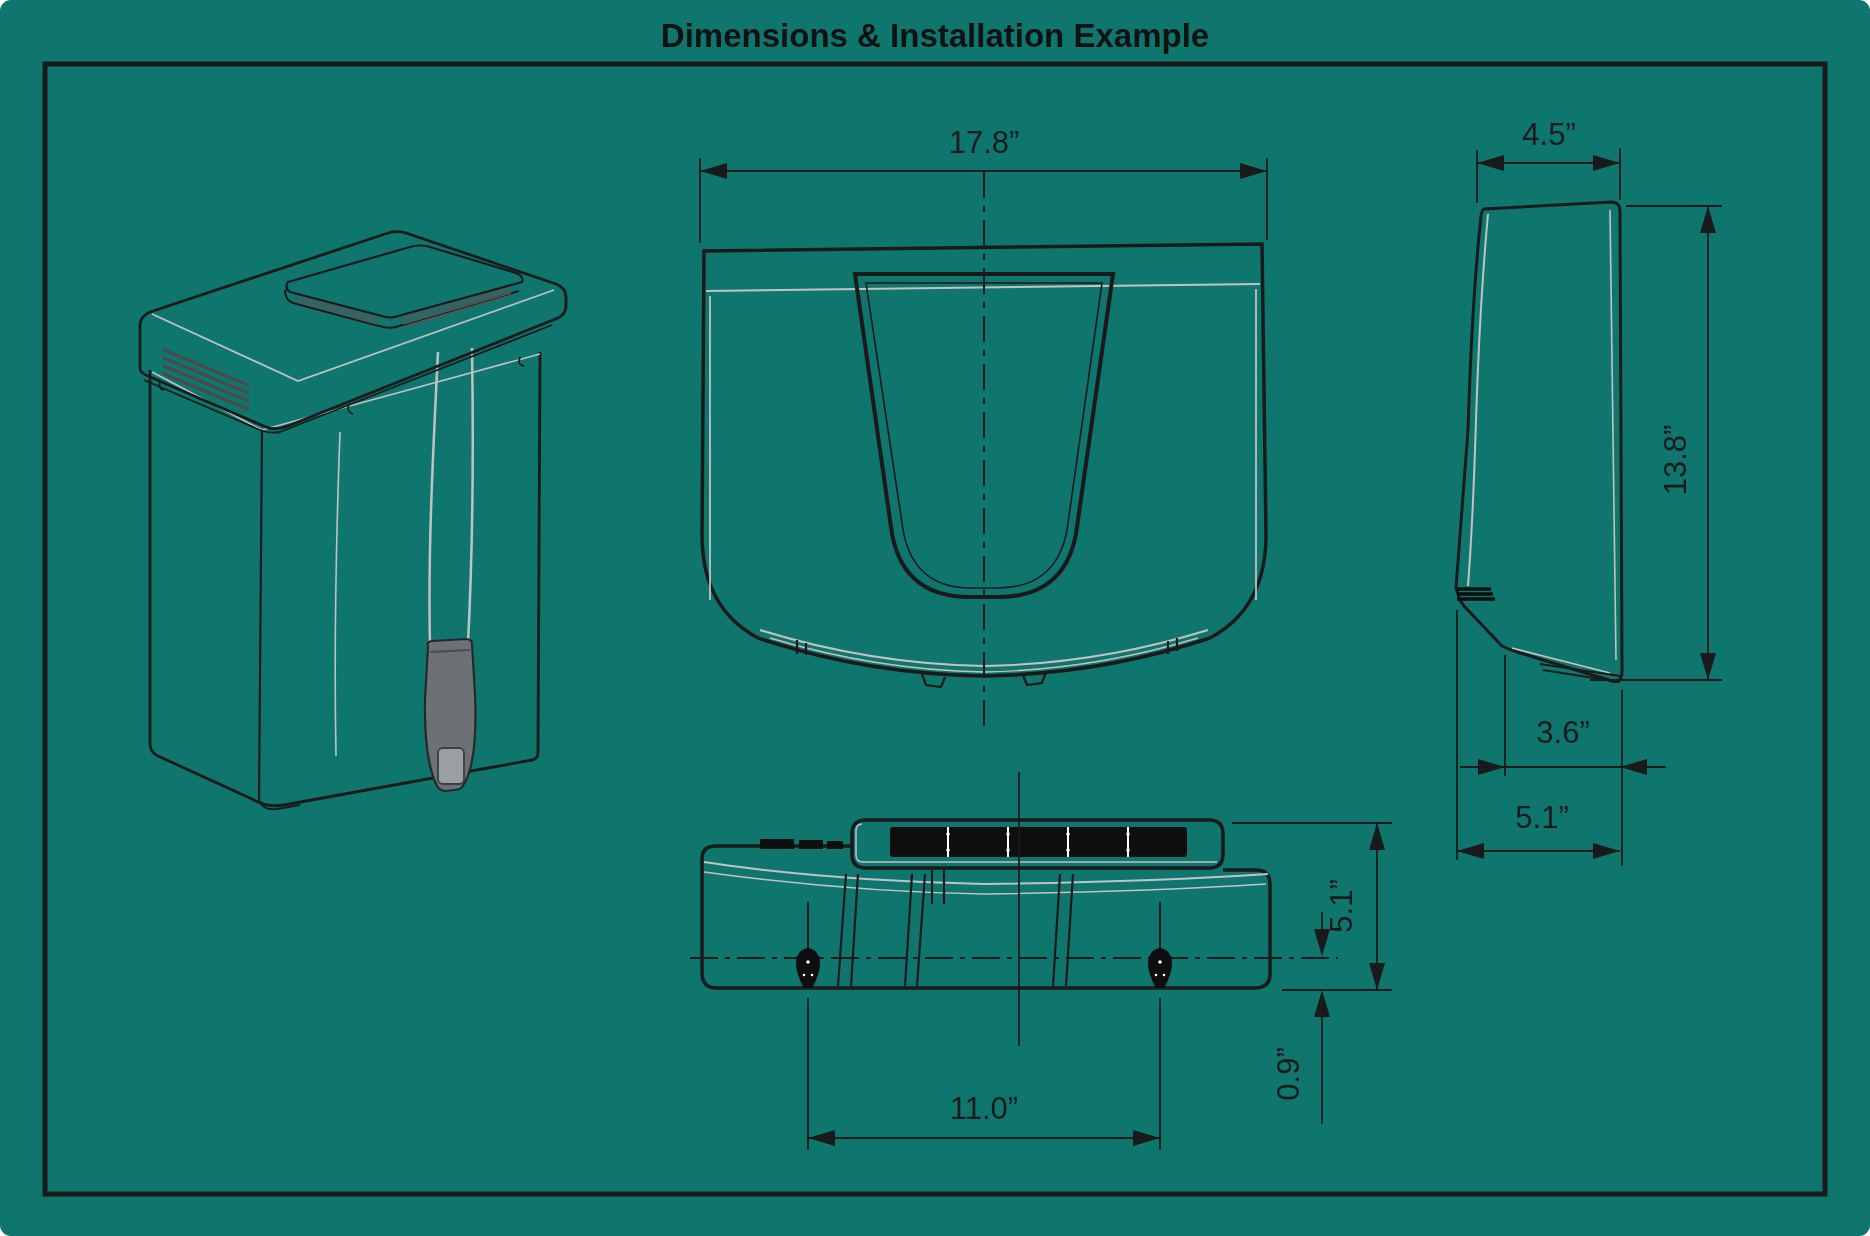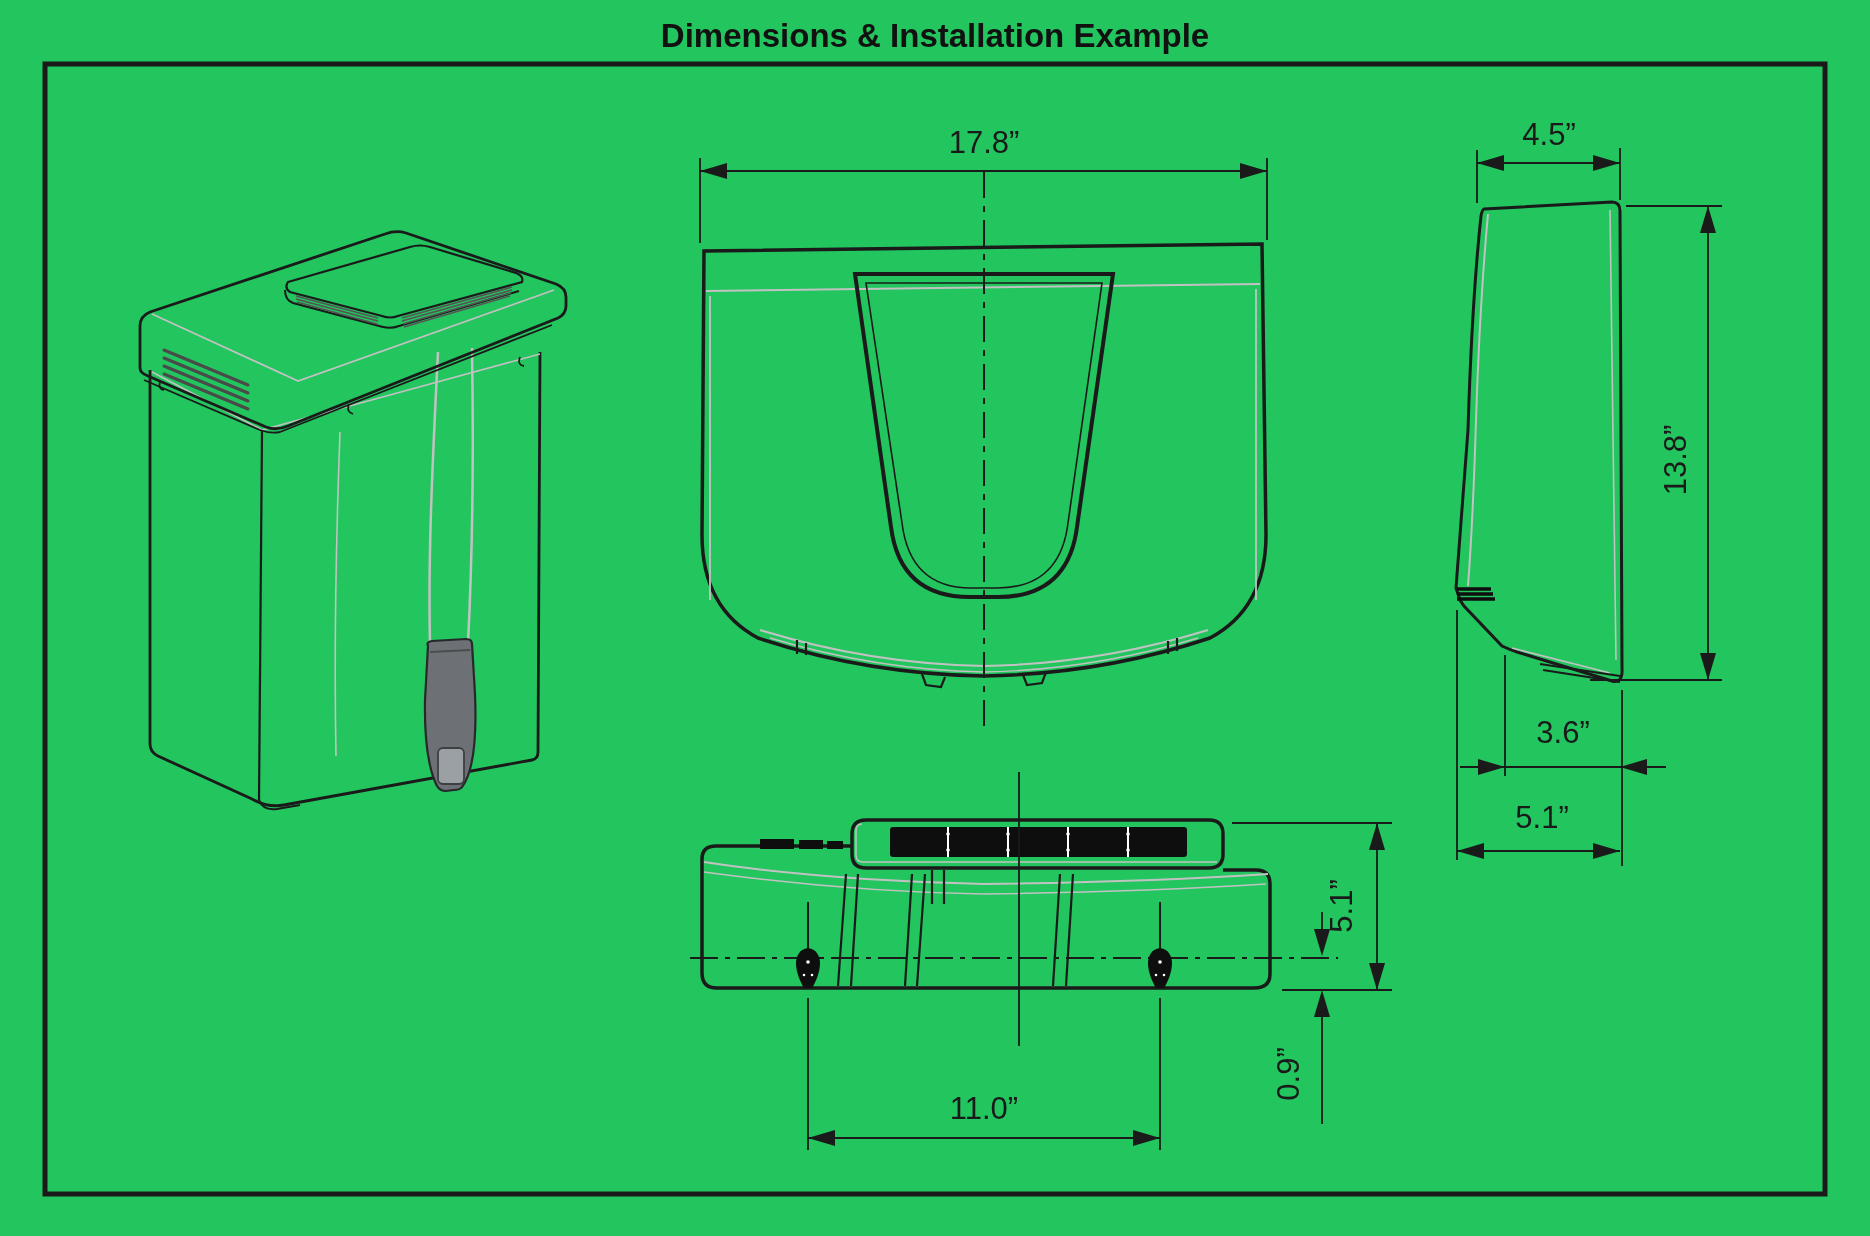--- a/index.html
+++ b/index.html
@@ -1,16 +1,16 @@
 <!DOCTYPE html>
 <html style="--ink: #1a1a1a; --shade: #c2c2c2; --grille: #0e0e0e; --nozzle: #6d7175;"><head>
 <meta charset="utf-8">
 <style>
   html,body{margin:0;padding:0;background:#ffffff;}
-  .page{position:relative;width:1870px;height:1236px;background:#22c55e;overflow:hidden;}
+  .page{position:relative;width:1870px;height:1236px;background:#0f766e;overflow:hidden;border-radius:11px;}
   svg{display:block;}
   .ink{stroke:var(--ink,#1a1a1a);fill:none;}
   .shade{stroke:var(--shade,#c2c2c2);fill:none;}
   .blk{fill:var(--grille,#0e0e0e);stroke:none;}
   .txt{fill:var(--ink,#1a1a1a);font-family:"Liberation Sans",sans-serif;font-size:31px;}
   .title-txt{fill:#111;font-family:"Liberation Sans",sans-serif;font-size:33px;font-weight:bold;}
   .arrow{fill:var(--ink,#1a1a1a);stroke:none;}
   .dimln{stroke:var(--ink,#1a1a1a);stroke-width:1.8;fill:none;}
 </style>
 </head>

